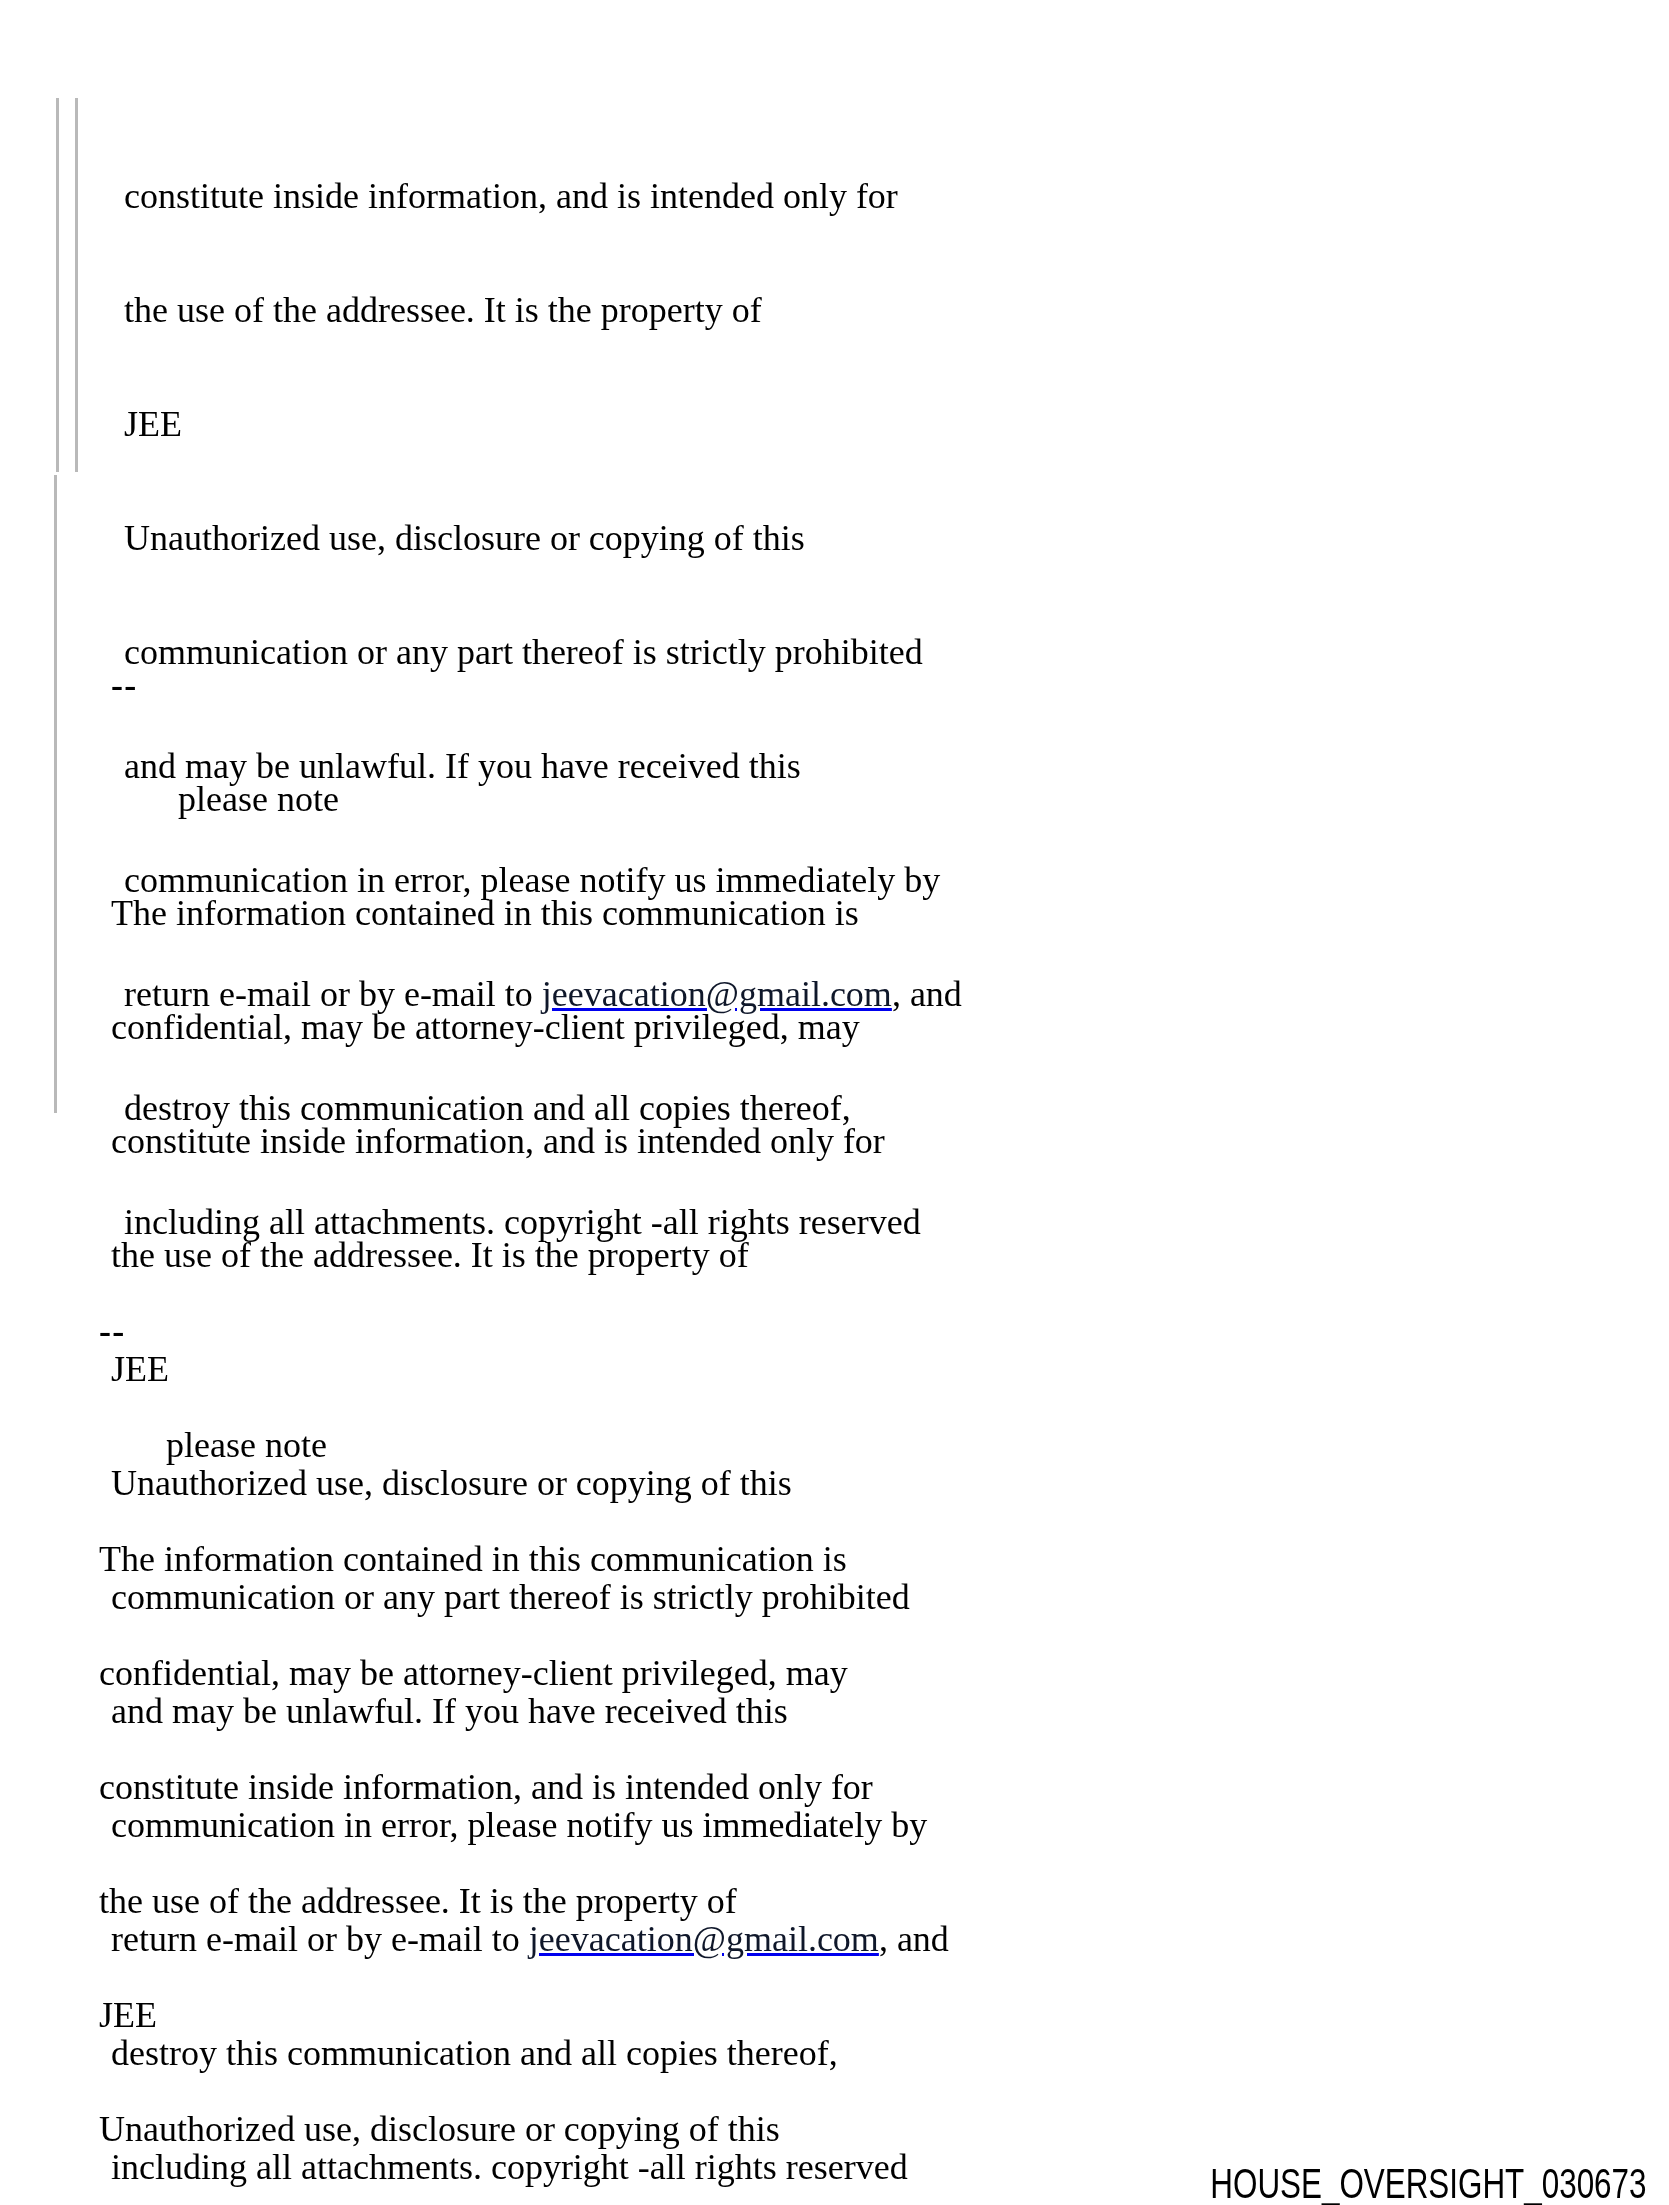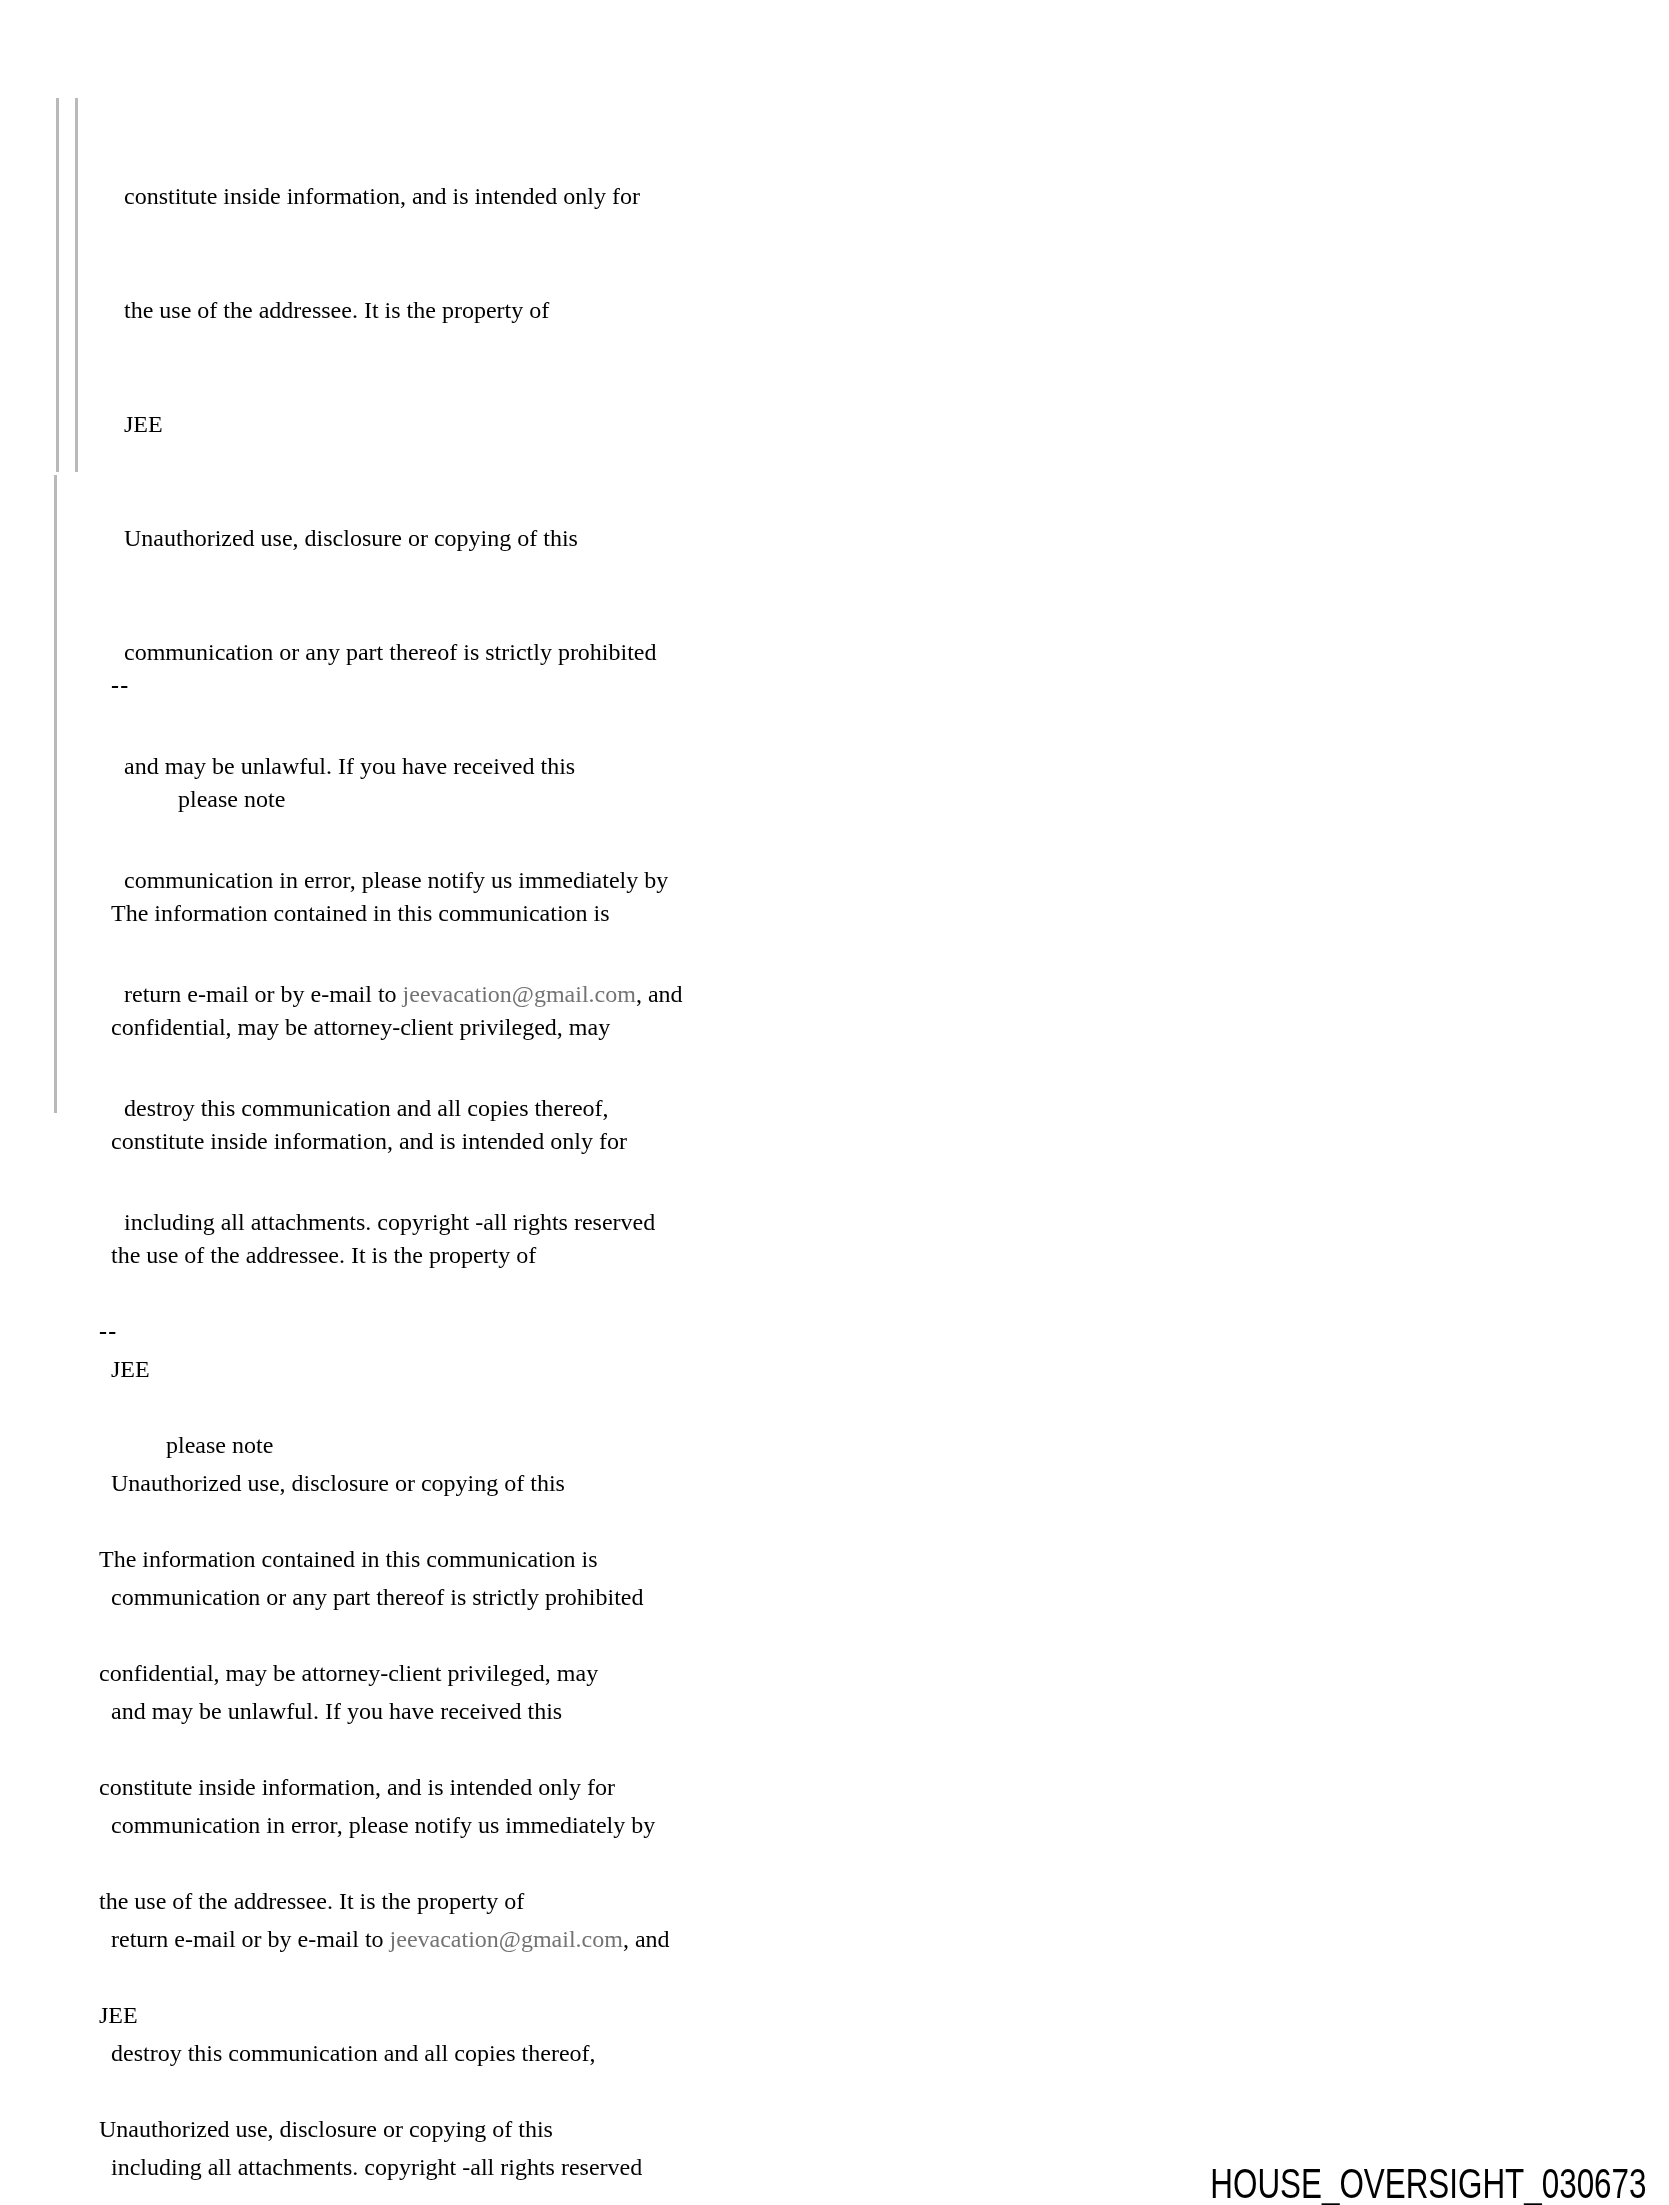--- a/index.html
+++ b/index.html
@@ -20,34 +20,35 @@
     position: absolute;
     width: 2.6px;
     background: #b9b9b9;
   }
   #bar-outer-upper { left: 56px;  top: 98px; height: 374px; }
   #bar-inner       { left: 75px; top: 98px; height: 374px; }
   #bar-outer-lower { left: 54px;  top: 475px; height: 638px; }
 
   .block {
     position: absolute;
-    font-size: 24px;
+    font-size: 36px;
     line-height: 38px;
     white-space: pre;
   }
   #block1 { left: 124px; top: 101px; }
   #block2 { left: 111px; top: 590px; }
   #block3 { left: 99px; top: 1236px; }
 
   .line { height: 38px; }
   .sep-line { font-weight: bold; letter-spacing: 1.3px; }
   .note-line { padding-left: 67px; }
 
   a.mail {
-    color: #737373;
+    color: #0f172a;
+    text-decoration: underline;
     text-decoration-color: #0000ee;
     cursor: pointer;
   }
 
   .bates {
     position: absolute;
     top: 2162px;
     right: 23px;
     font-family: "Liberation Sans", sans-serif;
     font-size: 43px;

